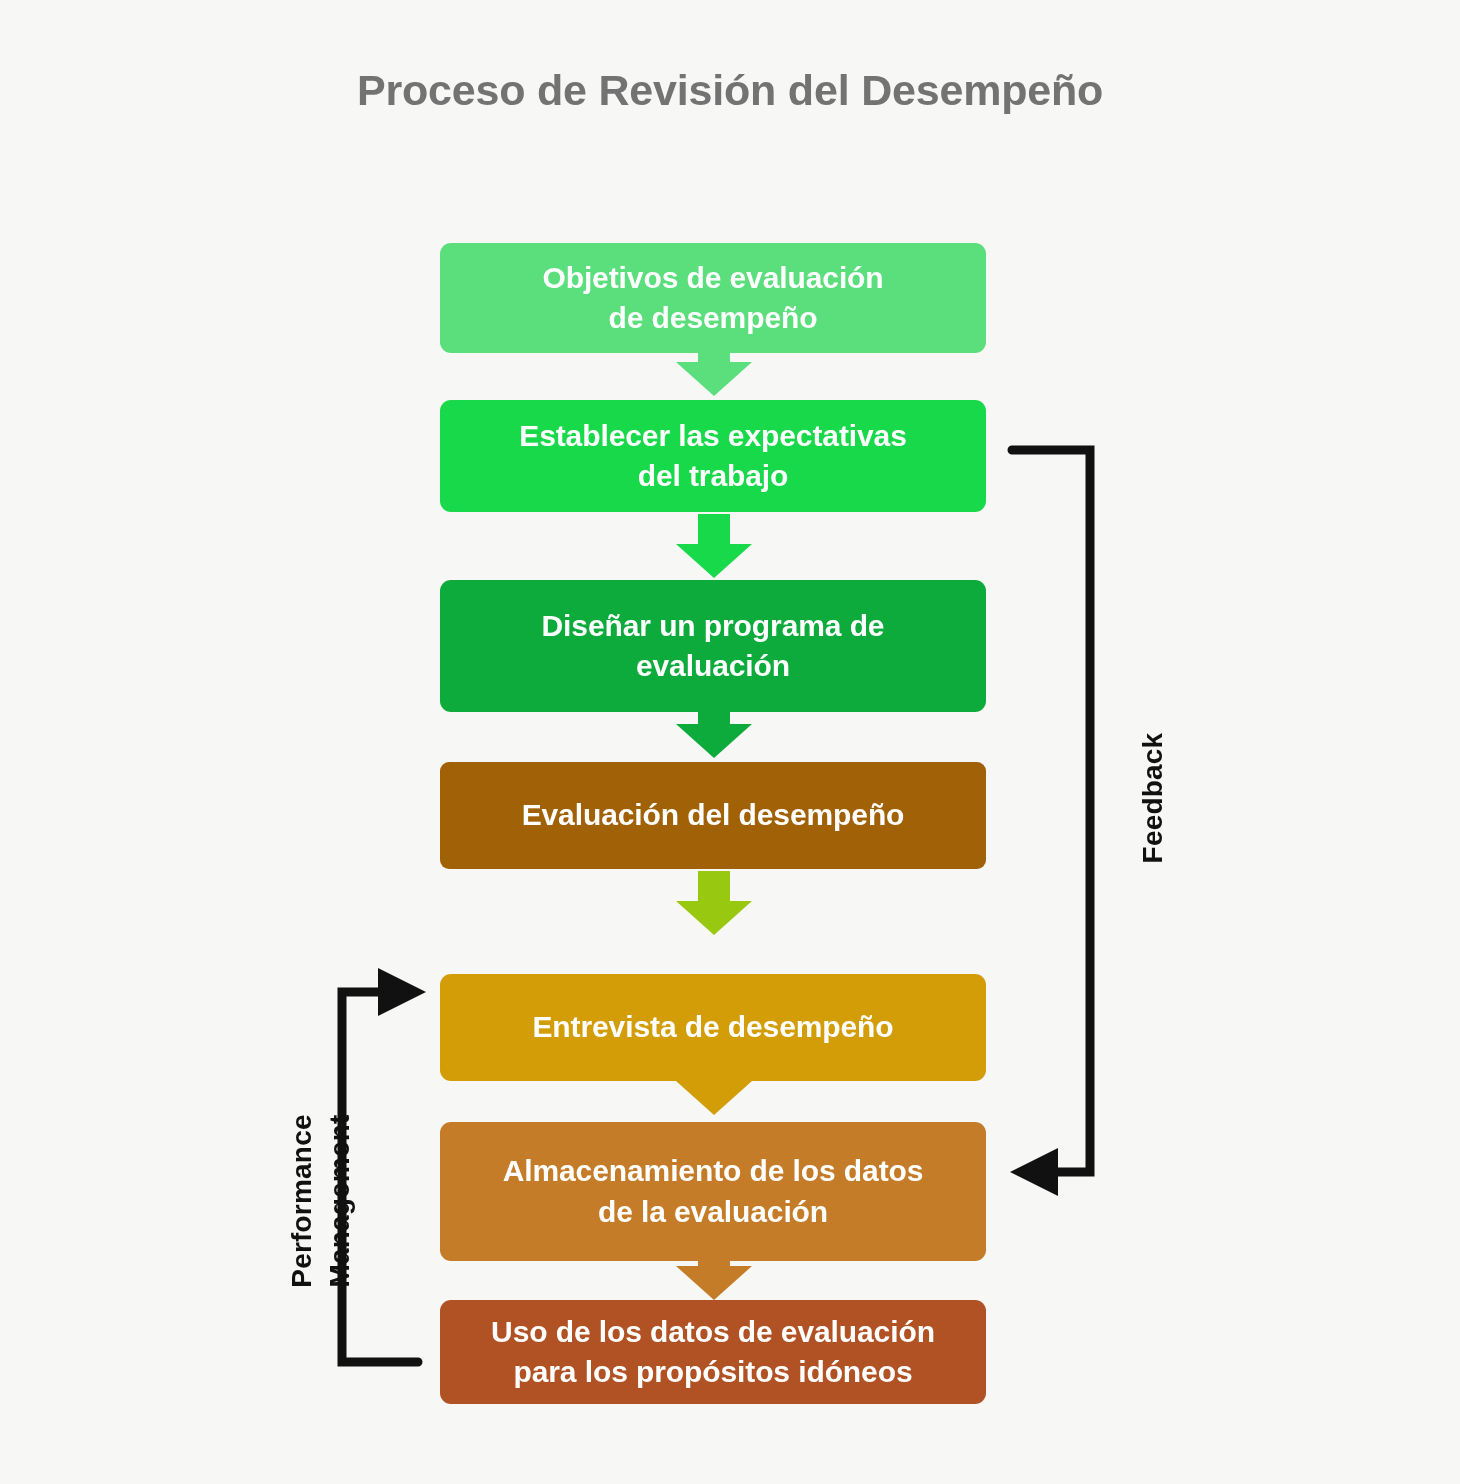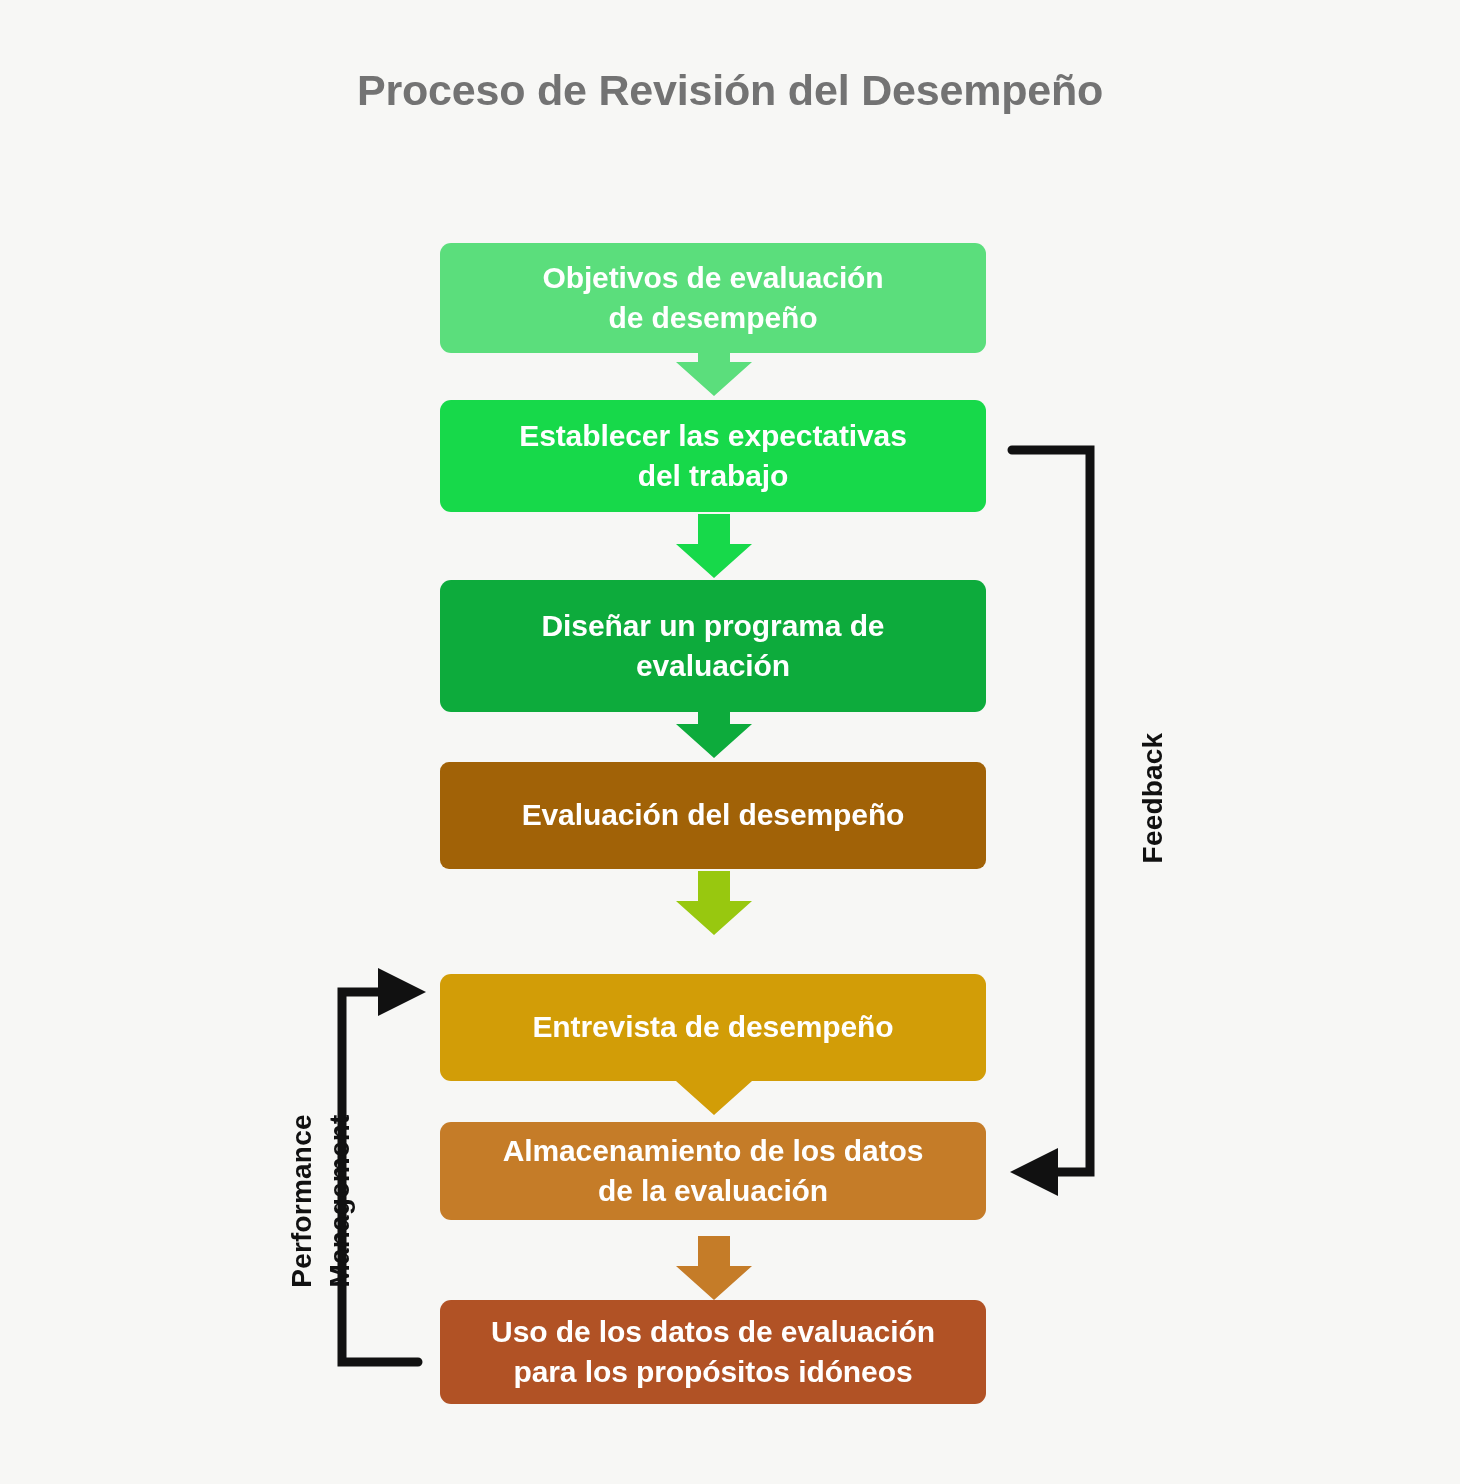--- a/index.html
+++ b/index.html
@@ -55,21 +55,21 @@
     letter-spacing: -0.1px;
     padding: 0 18px;
   }
   .flow-box span { display: block; white-space: pre-line; }
 
   .box-0 { top: 220px;  height: 110px; background: #5BDE7C; margin-top: 23px; }
   .box-1 { top: 400px;  height: 112px; background: #17D94A; }
   .box-2 { top: 580px;  height: 132px; background: #0DAB3C; }
   .box-3 { top: 762px;  height: 107px; background: #98C80F; }
   .box-4 { top: 942px;  height: 107px; background: #D29D07; margin-top: 32px; }
-  .box-5 { top: 1122px; height: 98px; background: #C57C28; }
+  .box-5 { top: 1122px; height: 139px; background: #C57C28; }
   .box-6 { top: 1300px; height: 104px; background: #B15225; }
 
   
   .flow-arrow {
     position: absolute;
     width: 76px;
     height: 64px;
   }
   .flow-arrow svg { display: block; width: 100%; height: 100%; }
 

